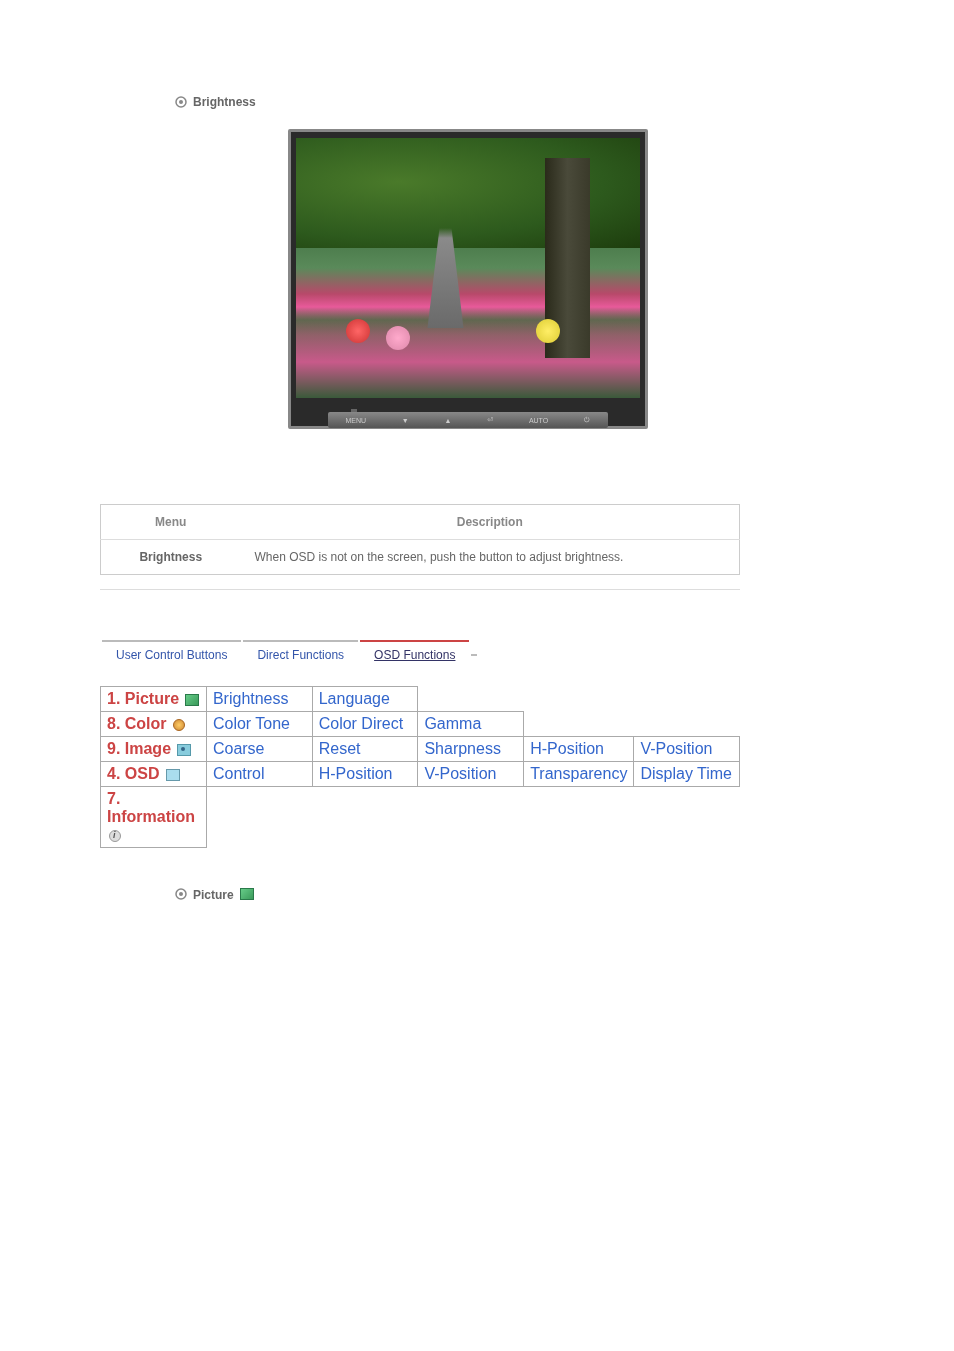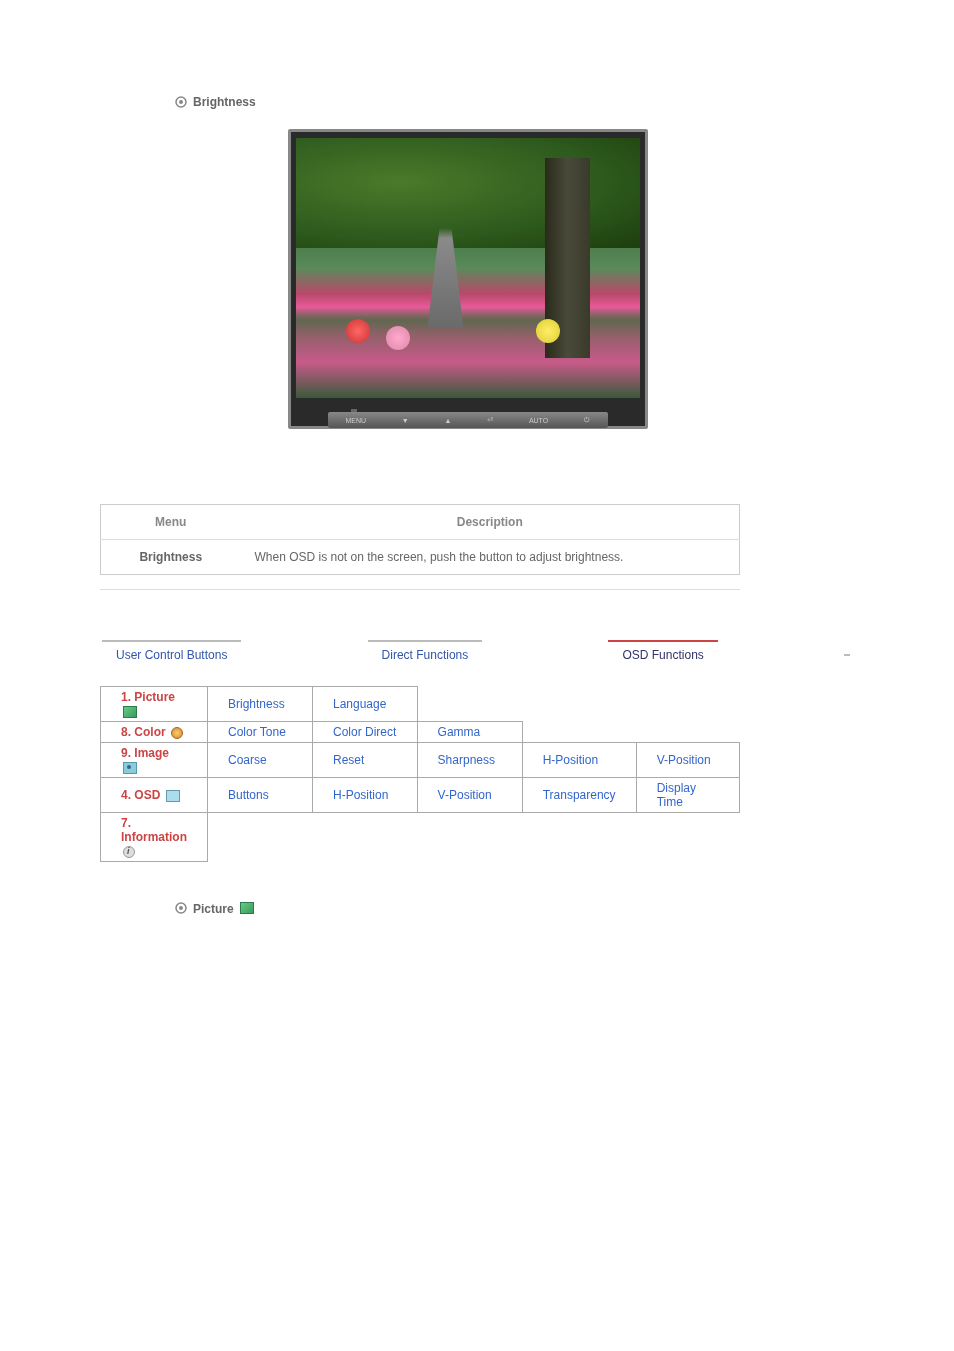--- a/index.html
+++ b/index.html
@@ -166,52 +166,53 @@
       margin-left: -75px;
       width: 640px;
       border: none;
       border-top: 1px solid #dddddd;
     }
     .tabs-container {
       margin-top: 50px;
       margin-left: -75px;
       width: 750px;
       display: flex;
-      justify-content: space-between;
+      justify-content: flex-start;
       align-items: flex-end;
     }
     .tab {
       padding: 6px 14px;
       font-size: 12px;
       color: #3355aa;
       border-top: 2px solid #bbbbbb;
       margin-left: 2px;
       cursor: pointer;
     }
     .tab.active {
       border-top: 2px solid #cc4444;
       color: #333366;
       font-weight: normal;
+      text-decoration: underline;
     }
     .tab.trailing-mark {
       border-top: 2px solid #bbbbbb;
       width: 6px;
       padding: 6px 0;
       min-width: 6px;
     }
     .menu-table {
       margin-top: 18px;
       margin-left: -75px;
       width: 640px;
       border-collapse: collapse;
     }
     .menu-table td {
       border: 1px solid #aaaaaa;
-      padding: 3px 20px;
-      font-size: 12px;
+      padding: 3px 6px;
+      font-size: 16px;
       vertical-align: middle;
       height: 20px;
     }
     .menu-table td.cat-cell {
       width: 106px;
       color: #cc4444;
       font-weight: bold;
     }
     .menu-table td.link-cell {
       width: 106px;
@@ -340,21 +341,21 @@
       <td class="link-cell">Reset</td>
       <td class="link-cell">Sharpness</td>
       <td class="link-cell">H-Position</td>
       <td class="link-cell">V-Position</td>
     </tr>
     <tr>
       <td class="cat-cell">
         <span>4. OSD</span>
         <span class="mini-icon osd"></span>
       </td>
-      <td class="link-cell">Buttons</td>
+      <td class="link-cell">Control</td>
       <td class="link-cell">H-Position</td>
       <td class="link-cell">V-Position</td>
       <td class="link-cell">Transparency</td>
       <td class="link-cell">Display Time</td>
     </tr>
     <tr>
       <td class="cat-cell">
         <span>7. Information</span><br>
         <span class="mini-icon info"></span>
       </td>

